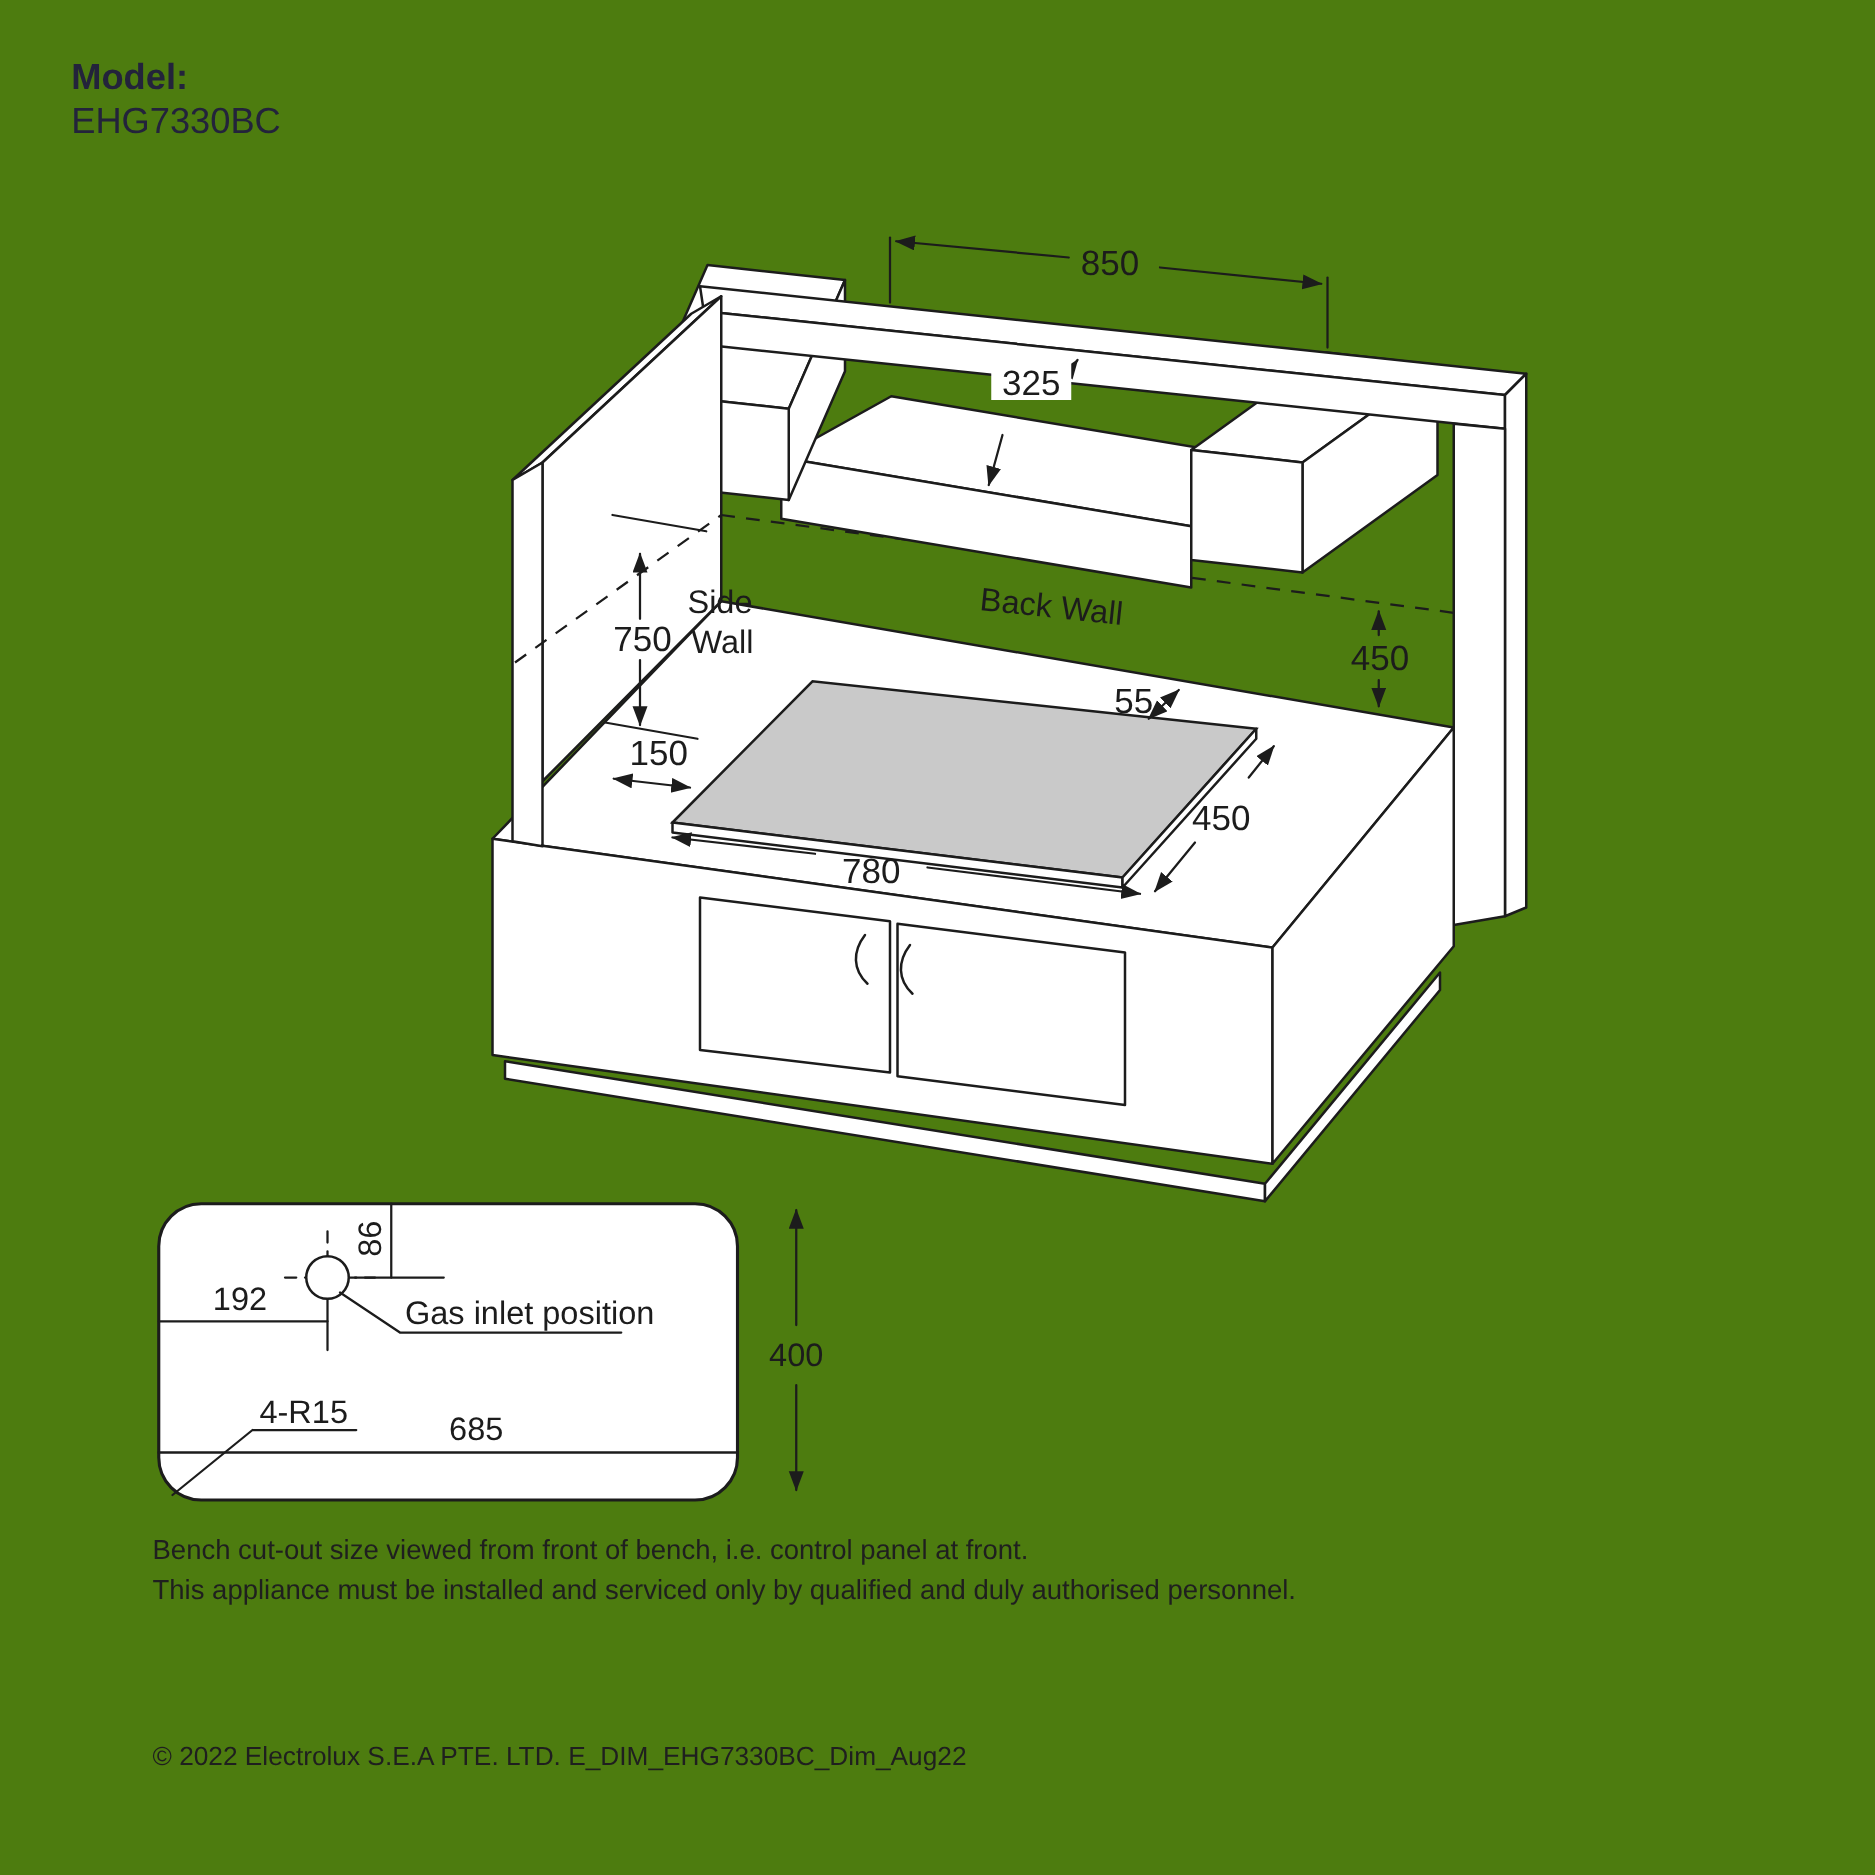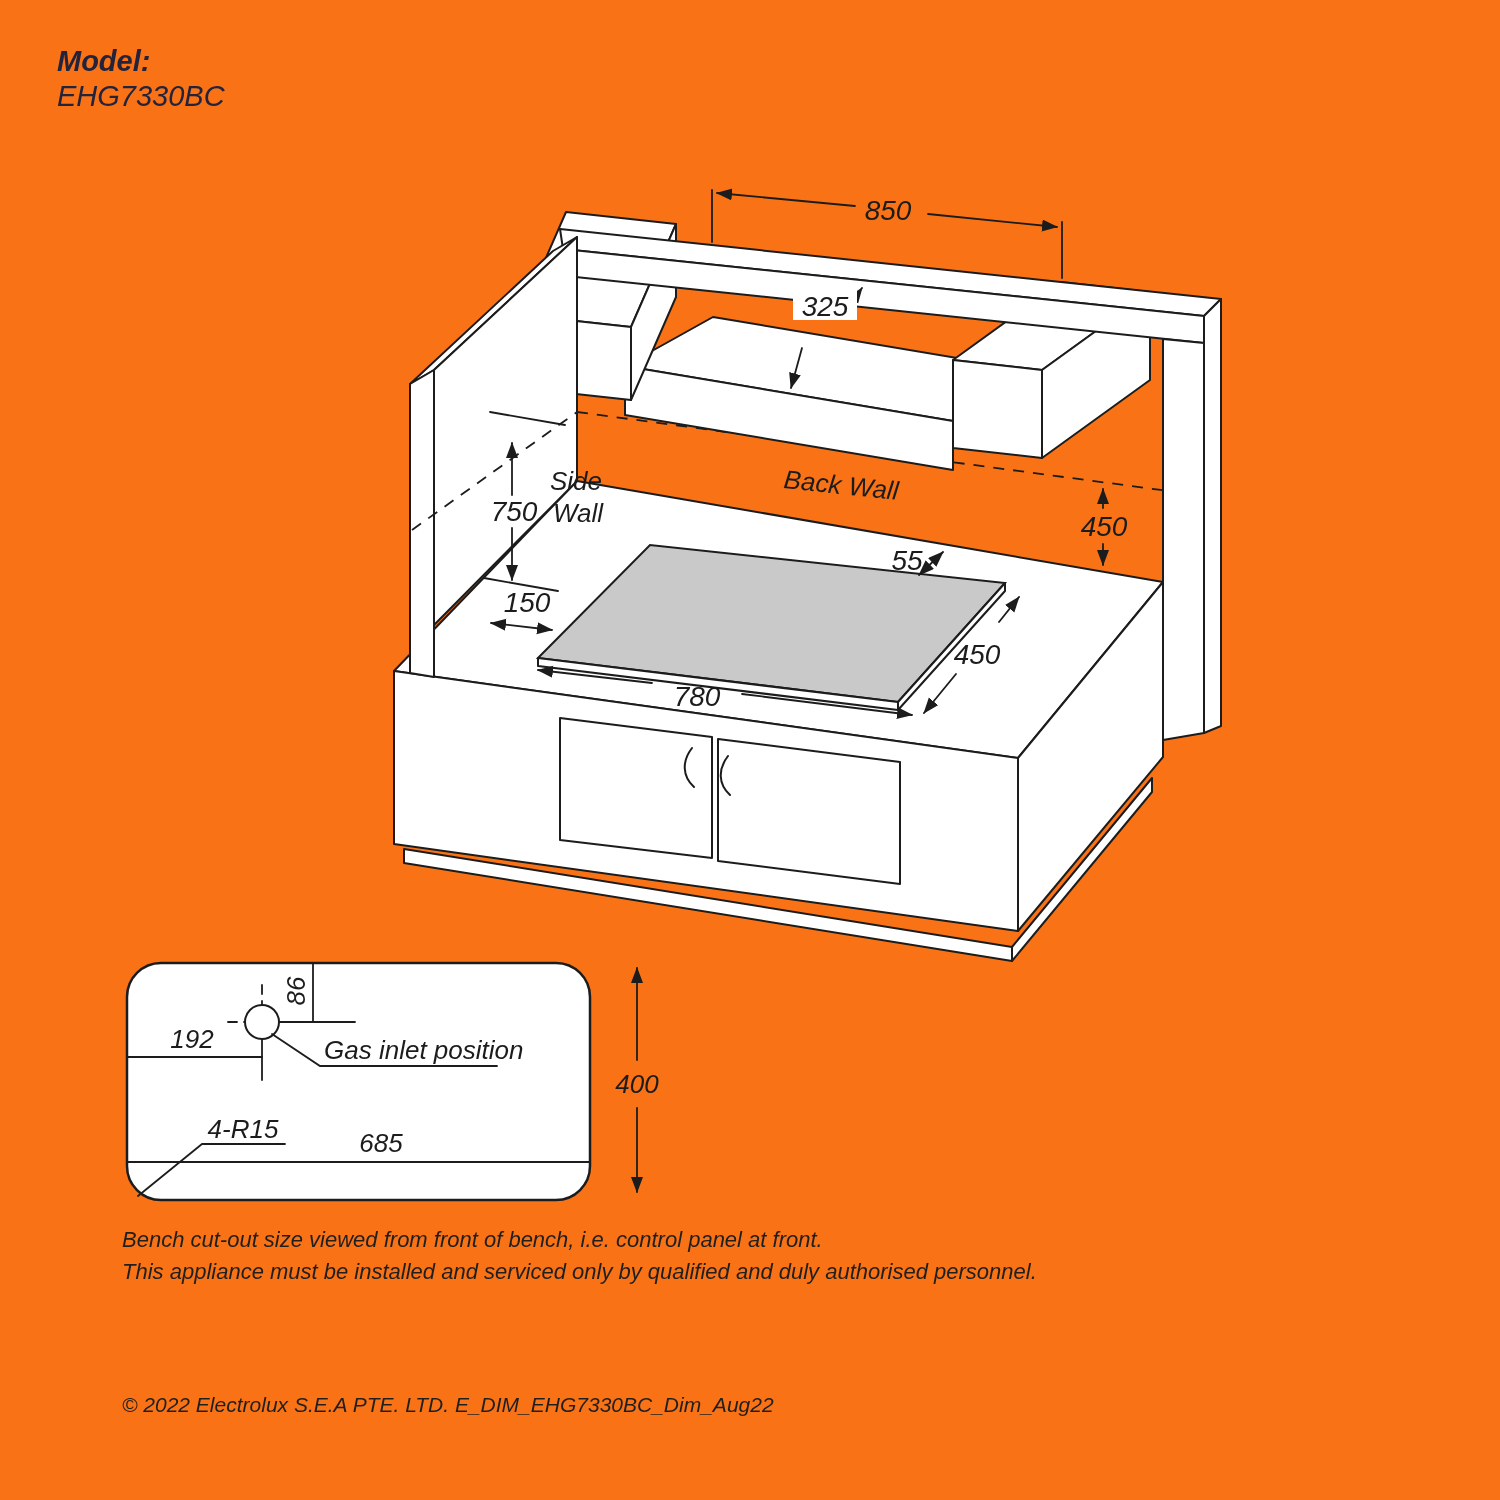--- a/index.html
+++ b/index.html
@@ -1,17 +1,17 @@
 <!DOCTYPE html>
 <html><head>
 <meta charset="utf-8">
 <style>
   html,body{margin:0;padding:0;background:#ffffff;}
   body{font-family:"Liberation Sans", sans-serif;}
-  .page{position:relative;width:1500px;height:1500px;background:#f97316;overflow:hidden;font-style:italic;}
+  .page{position:relative;width:1500px;height:1500px;background:#4d7c0f;overflow:hidden;}
   svg{display:block;}
   text{fill:#1c1c1c;}
   .ln{stroke:#1c1c1c;stroke-width:2;fill:none;stroke-linecap:round;stroke-linejoin:round;}
   .fw{stroke:#1c1c1c;stroke-width:2;fill:#ffffff;stroke-linejoin:round;}
   .dim{stroke:#1c1c1c;stroke-width:1.8;fill:none;stroke-linecap:round;}
   .dsh{stroke:#1c1c1c;stroke-width:1.8;fill:none;stroke-dasharray:11 9;}
   .dimtxt{font-size:28px;}
   .lbltxt{font-size:26px;}
   .cuttxt{font-size:26px;}
   .note{font-size:22px;fill:#1f1f1f;}

